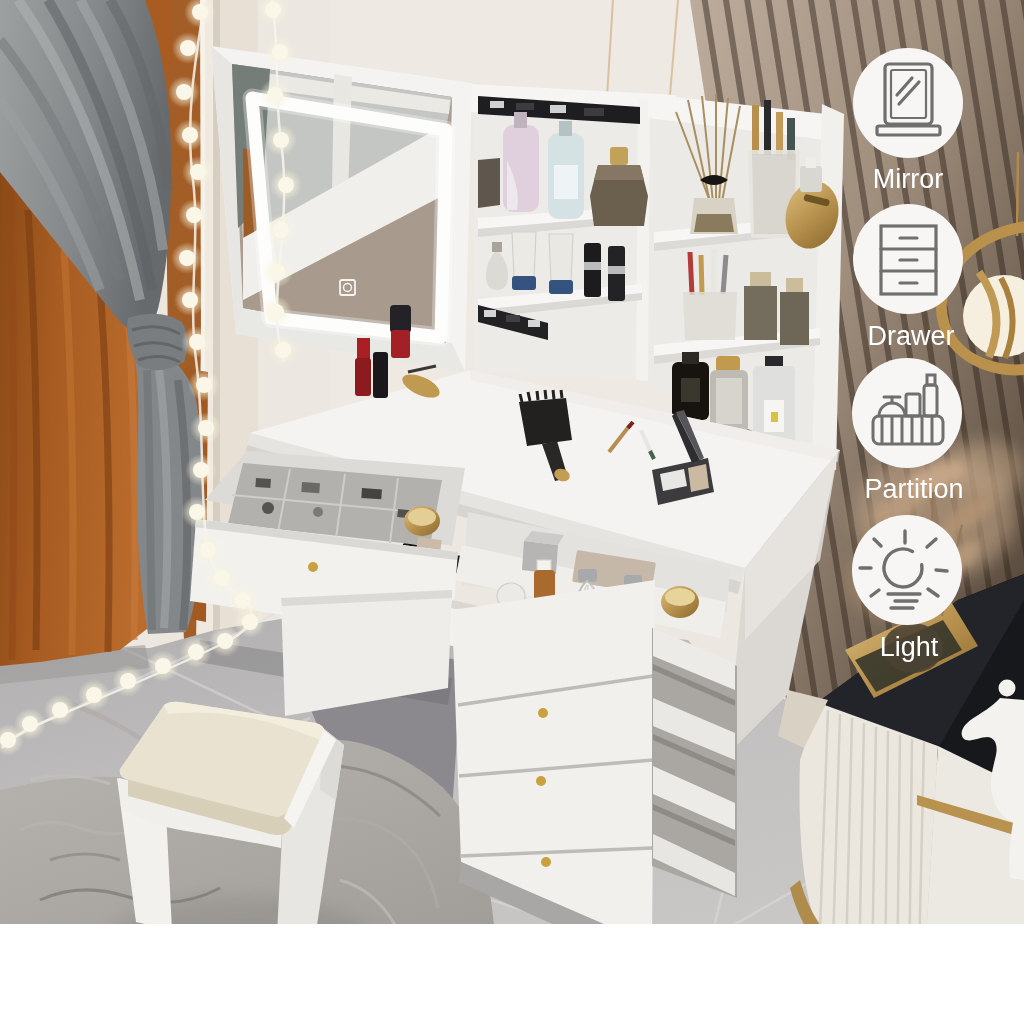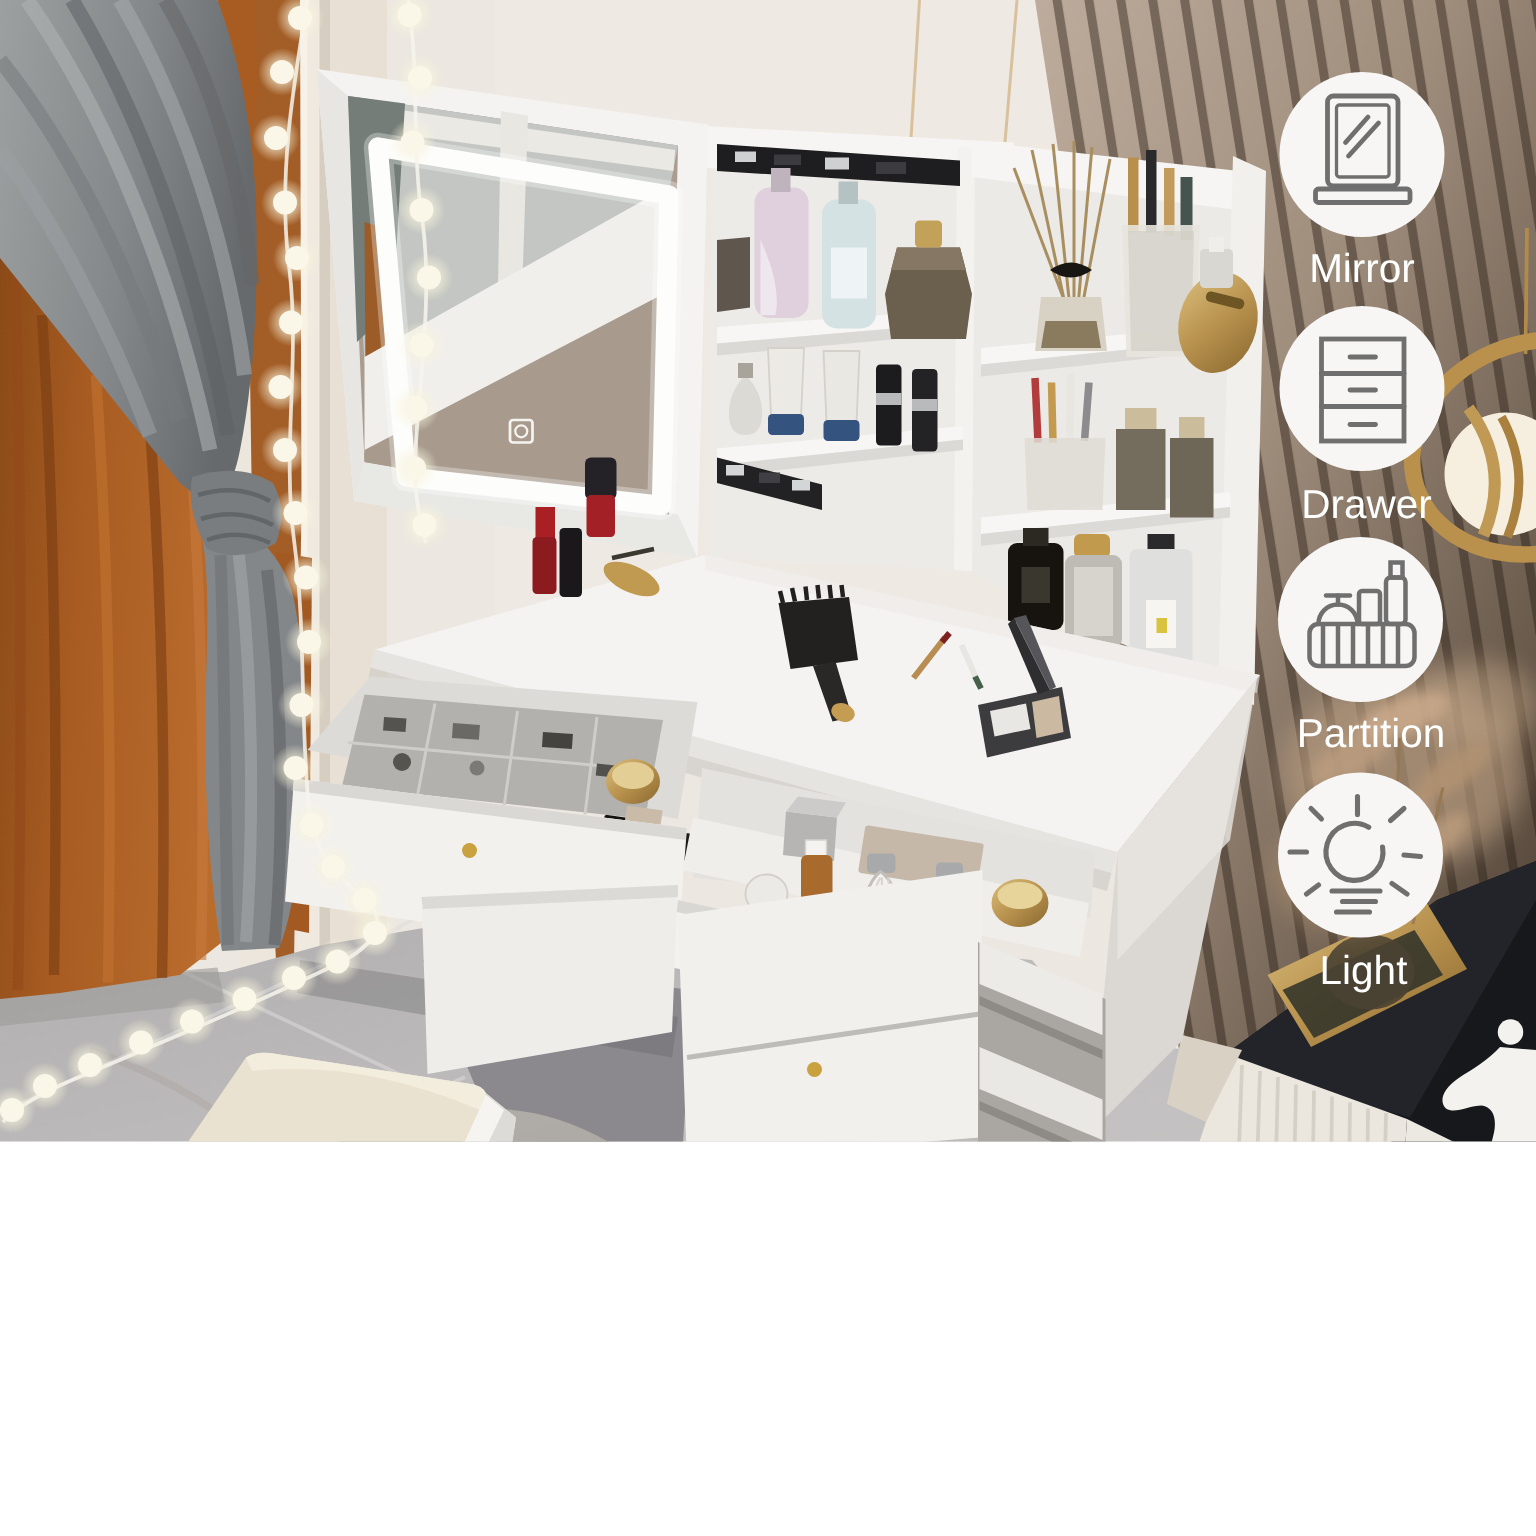--- a/index.html
+++ b/index.html
@@ -1,16 +1,16 @@
 <!DOCTYPE html>
 <html><head>
 <meta charset="utf-8">
 <style>
   html,body{margin:0;padding:0;background:#fff;-webkit-font-smoothing:antialiased;}
-  #scene{width:1024px;height:761px;position:relative;overflow:hidden;
+  #scene{width:1024px;height:924px;position:relative;overflow:hidden;
     font-family:"Liberation Sans", sans-serif;}
   svg{display:block;}
 </style>
 </head>
 <body>
 <div id="scene">
 <svg width="1024" height="1024" viewBox="0 0 1024 1024">
 <defs>
   <linearGradient id="slatGrad" x1="0" y1="0" x2="1" y2="0.9">
     <stop offset="0" stop-color="#bdac9c"></stop>

